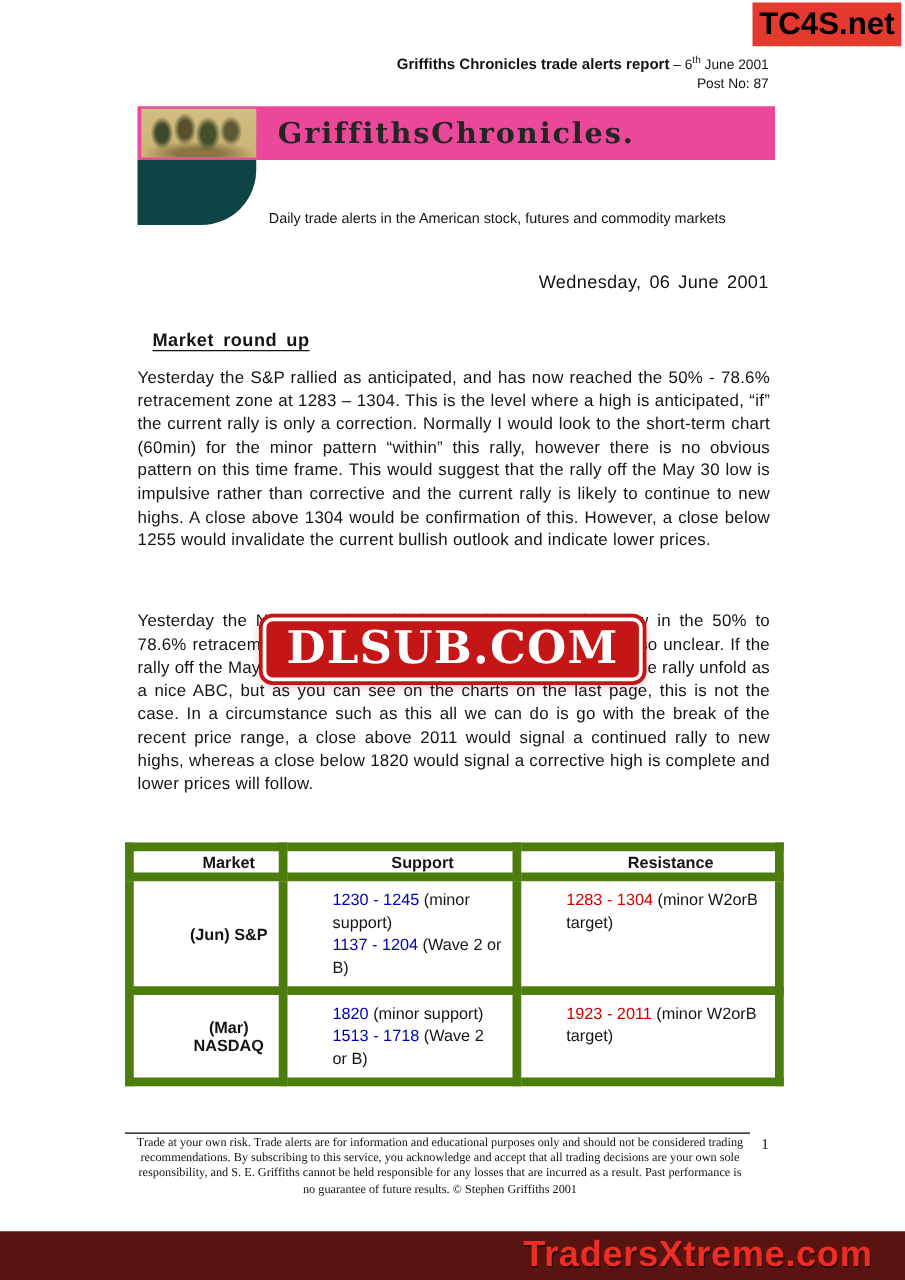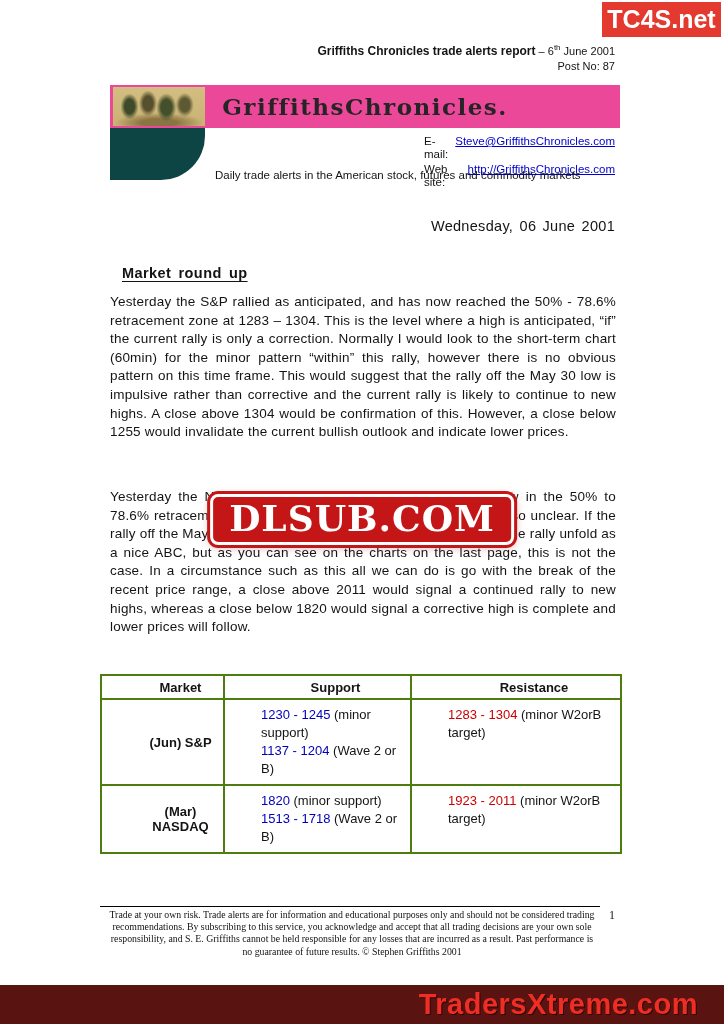--- a/index.html
+++ b/index.html
@@ -5,21 +5,21 @@
   * { margin:0; padding:0; box-sizing:border-box; }
   html,body { background:#fff; }
   .page {
     position:relative; width:724px; height:1024px; background:#fff;
     font-family:"Liberation Sans", sans-serif; color:#141414; overflow:hidden;
   }
 
   
   .tc4s {
     position:absolute; top:2px; right:3px; width:119px; height:35px;
-    background:#e4392e; color:#ffffff; font-weight:bold; font-size:25px;
+    background:#e4392e; color:#000000; font-weight:bold; font-size:25px;
     line-height:35px; text-align:center;
   }
 
   
   .doc-header { position:absolute; top:41px; right:109px; text-align:right; font-size:12px; line-height:13px; }
   .doc-header .bold { font-weight:bold; }
   .doc-header .small { font-size:11px; }
   .doc-header sup { font-size:8px; vertical-align:super; }
   .doc-header-line2 { font-size:11px; margin-top:2px;text-align:right; }
 
@@ -76,21 +76,21 @@
     box-shadow:0 0 0 3px #c41616, 0 2px 10px rgba(150,0,0,.35);
     padding:0 16px 3px; white-space:nowrap;
   }
   .watermark span {
     font-family:"DejaVu Serif", serif; font-weight:bold; font-size:36px;
     color:#fff; letter-spacing:1px;
   }
 
   
   .levels { position:absolute; top:674px; left:100px; width:520px; border-collapse:collapse; font-size:13px; table-layout:fixed; }
-  .levels th, .levels td { border:2px solid #4d7c0f;padding-left:36px; }
+  .levels th, .levels td { border:7px solid #4d7c0f;padding-left:36px; }
   .levels thead th { height:24px; font-size:13px; text-align:center; vertical-align:middle; }
   .row-sp { height:70px; }
   .row-nasdaq { height:68px; }
   .market-cell { text-align:center; vertical-align:middle; font-weight:bold; }
   .support-cell, .resistance-cell { vertical-align:top; padding:6px 8px; line-height:18px; }
   .blue { color:#0000bb; }
   .red { color:#cc0000; }
 
   
   .footer-rule { position:absolute; top:906px; left:100px; width:500px; border-top:1px solid #000; }
@@ -121,30 +121,20 @@
     <div class="doc-header-line1"><span class="bold">Griffiths Chronicles trade alerts report</span><span class="small"> – 6</span><sup>th</sup><span class="small"> June 2001</span></div>
     <div class="doc-header-line2">Post No: 87</div>
   </div>
 
   <div class="banner">
     <div class="banner-title">GriffithsChronicles.</div>
     <div class="banner-img"></div>
   </div>
   <div class="teal-block"></div>
 
-  <div class="contact">
-    <div class="contact-row">
-      <span class="contact-label">E-mail:</span>
-      <a class="contact-link">Steve@GriffithsChronicles.com</a>
-    </div>
-    <div class="contact-row">
-      <span class="contact-label">Web site:</span>
-      <a class="contact-link">http://GriffithsChronicles.com</a>
-    </div>
-  </div>
 
   <div class="tagline">Daily trade alerts in the American stock, futures and commodity markets</div>
 
   <div class="date-line">Wednesday, 06 June 2001</div>
 
   <div class="heading">Market round up</div>
 
   <p class="para para1">Yesterday the S&amp;P rallied as anticipated, and has now reached the 50% - 78.6% retracement zone at 1283 – 1304. This is the level where a high is anticipated, “if” the current rally is only a correction. Normally I would look to the short-term chart (60min) for the minor pattern “within” this rally, however there is no obvious pattern on this time frame. This would suggest that the rally off the May 30 low is impulsive rather than corrective and the current rally is likely to continue to new highs. A close above 1304 would be confirmation of this. However, a close below 1255 would invalidate the current bullish outlook and indicate lower prices.</p>
   <p class="para para2">Yesterday the NASDAQ also rallied as anticipated, and is now in the 50% to 78.6% retracement zone at 1923 – 2011.  The minor pattern is also unclear.  If the rally off the May 30 low was corrective I would have liked to see the rally unfold as a nice ABC, but as you can see on the charts on the last page, this is not the case.  In a circumstance such as this all we can do is go with the break of the recent price range, a close above 2011 would signal a continued rally to new highs, whereas a close below 1820 would signal a corrective high is complete and lower prices will follow.</p>
 

